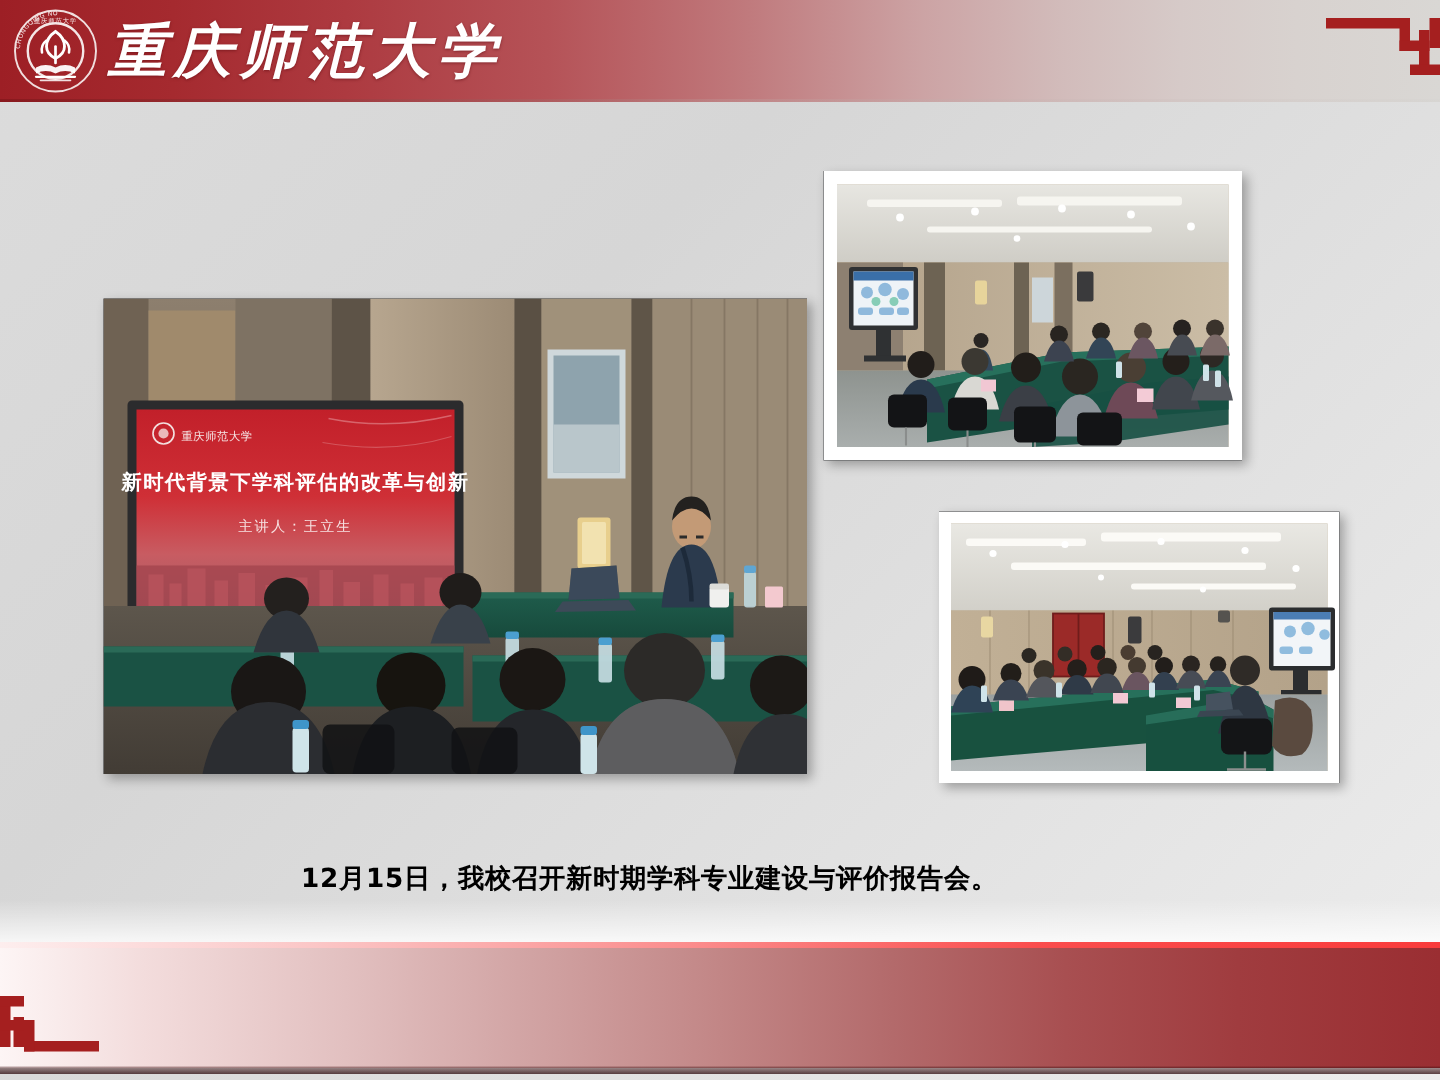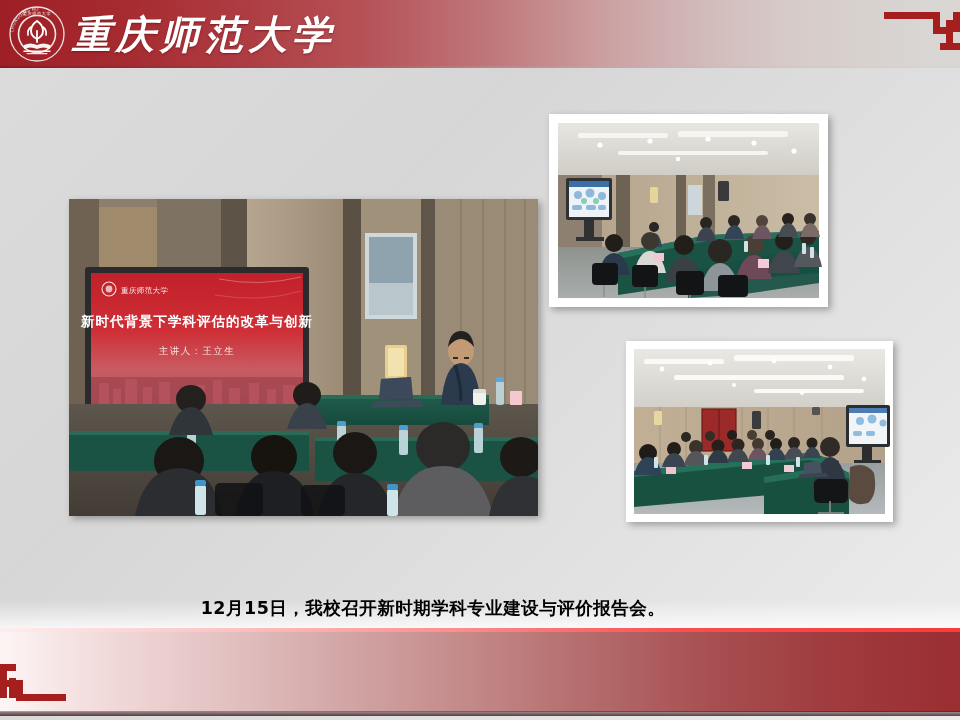--- a/index.html
+++ b/index.html
@@ -111,21 +111,21 @@
   #photo-main { left: 69px; top: 199px; width: 469px; height: 317px; }
   
   #photo-audience { left: 549px; top: 114px; width: 279px; height: 193px; }
   
   #photo-room { left: 626px; top: 341px; width: 267px; height: 181px; }
 
   
   #caption {
     position: absolute;
     left: 0;
-    top: 596px;
+    top: 573px;
     width: 866px;
     text-align: center;
     font-family: "DejaVu Sans", "Liberation Sans", sans-serif;
     font-size: 17.5px;
     font-weight: bold;
     color: #000000;
     letter-spacing: .5px;
     z-index: 4;
   }
 

